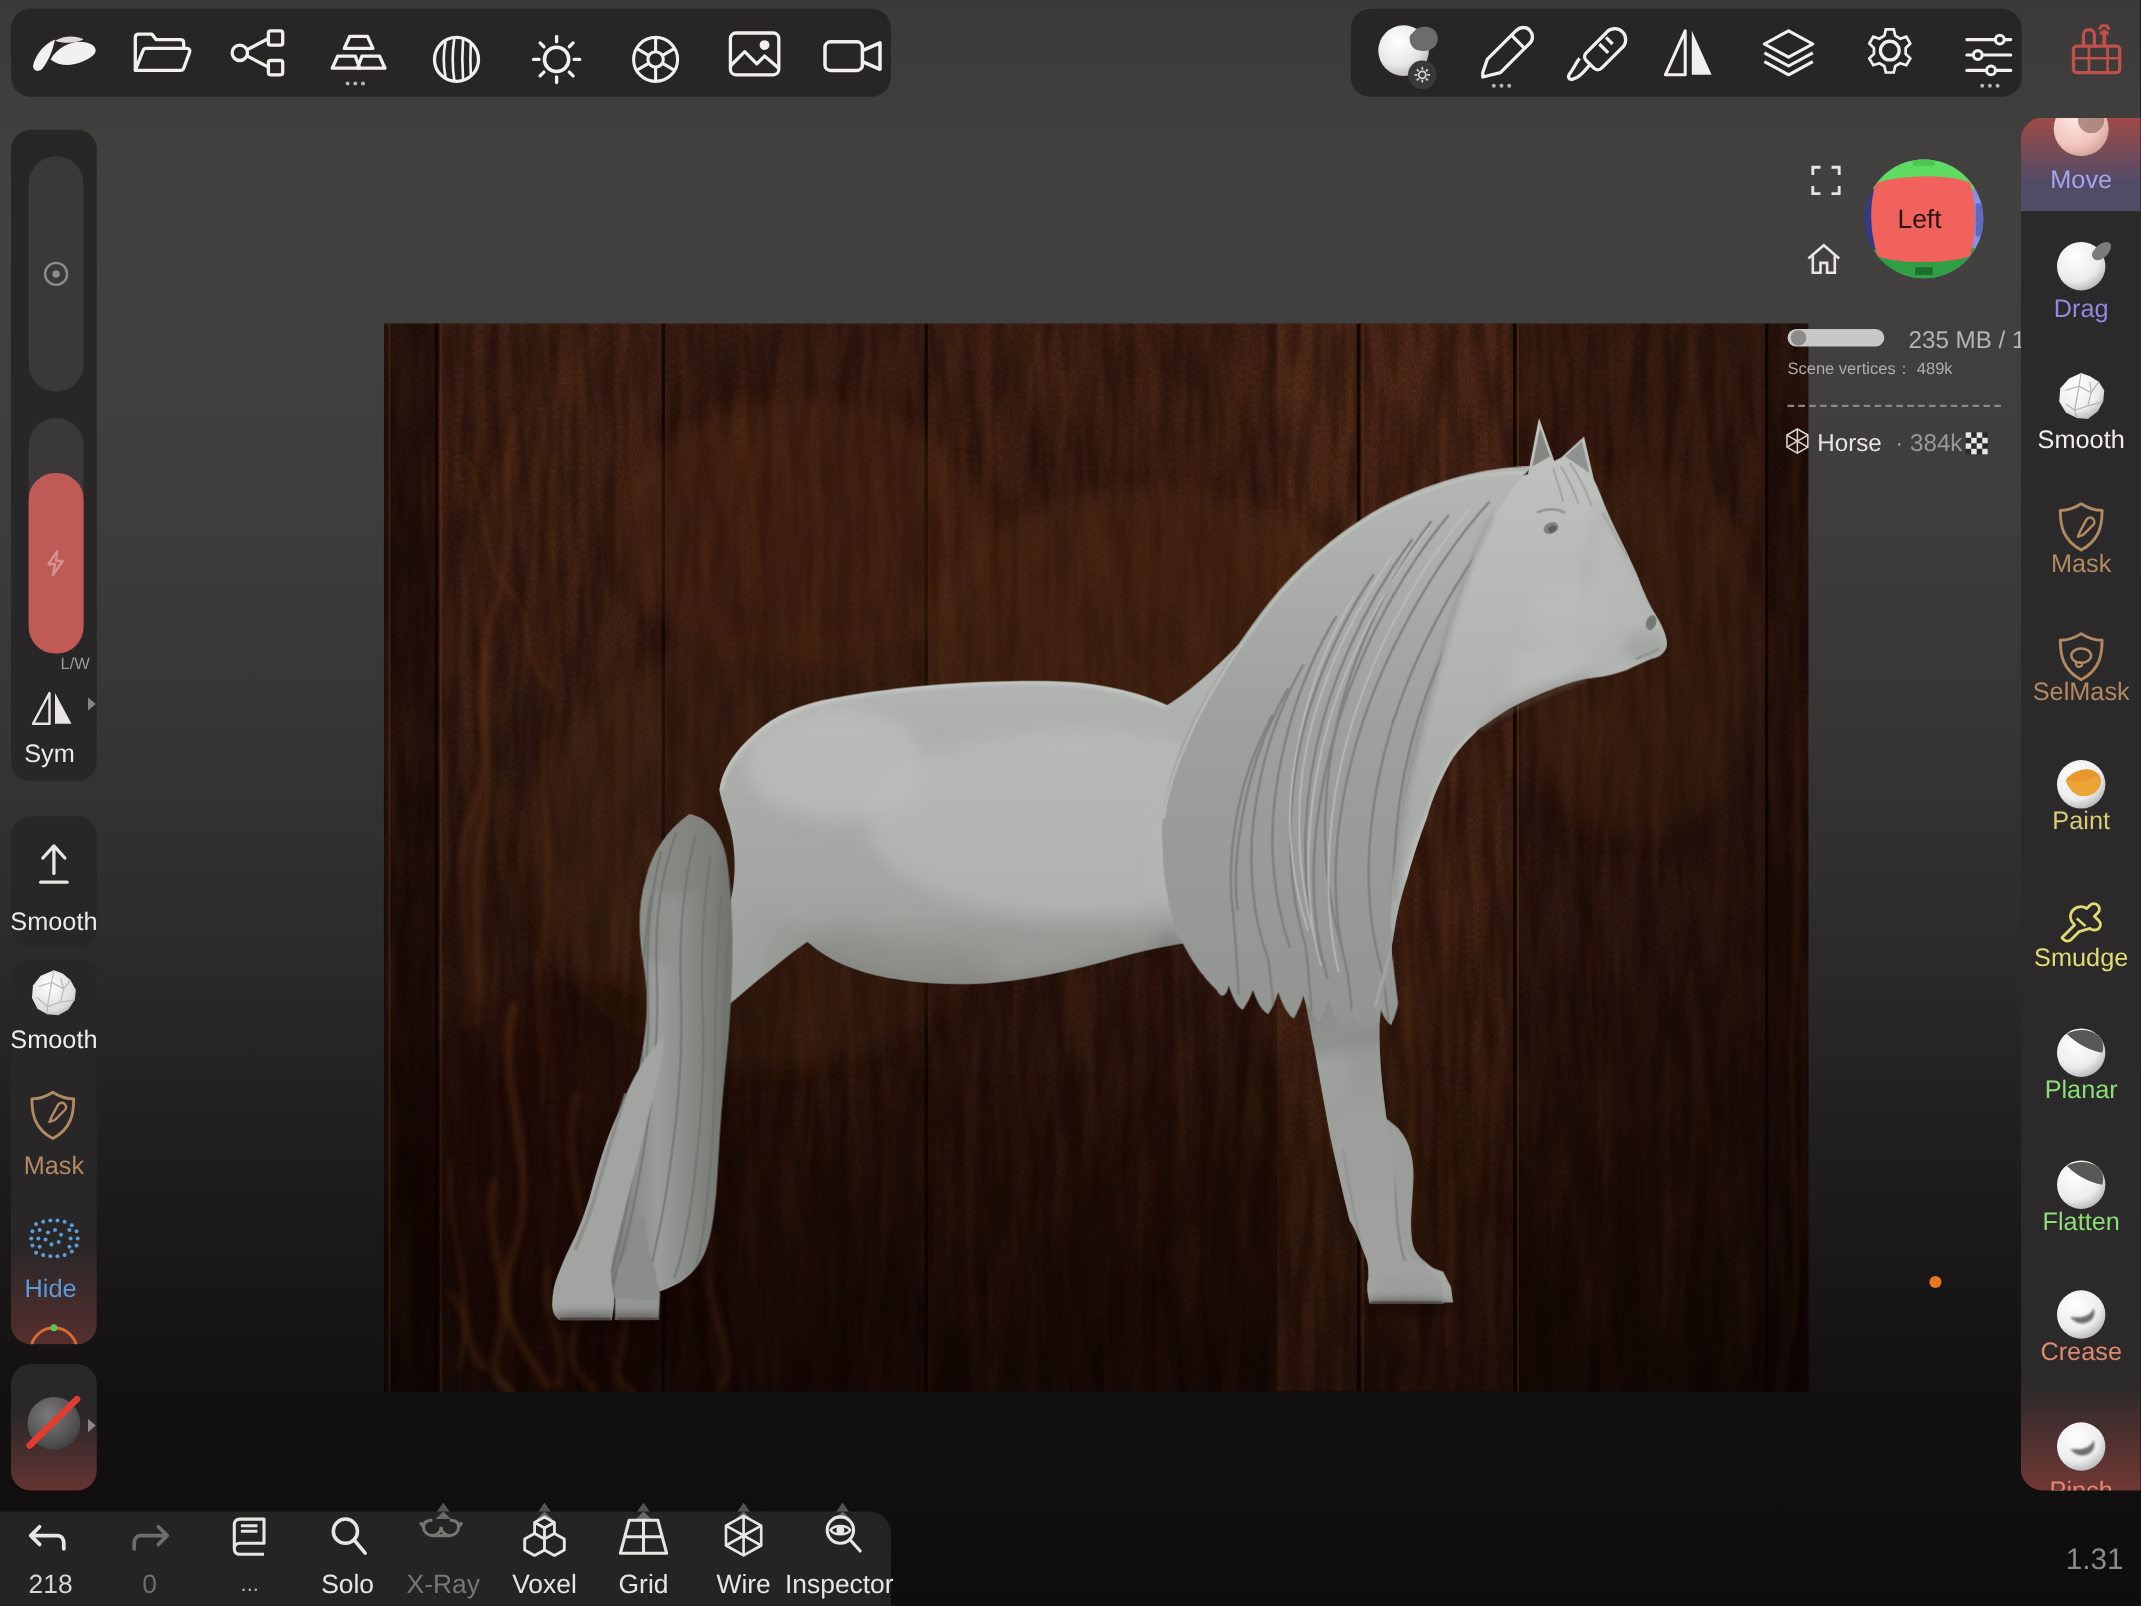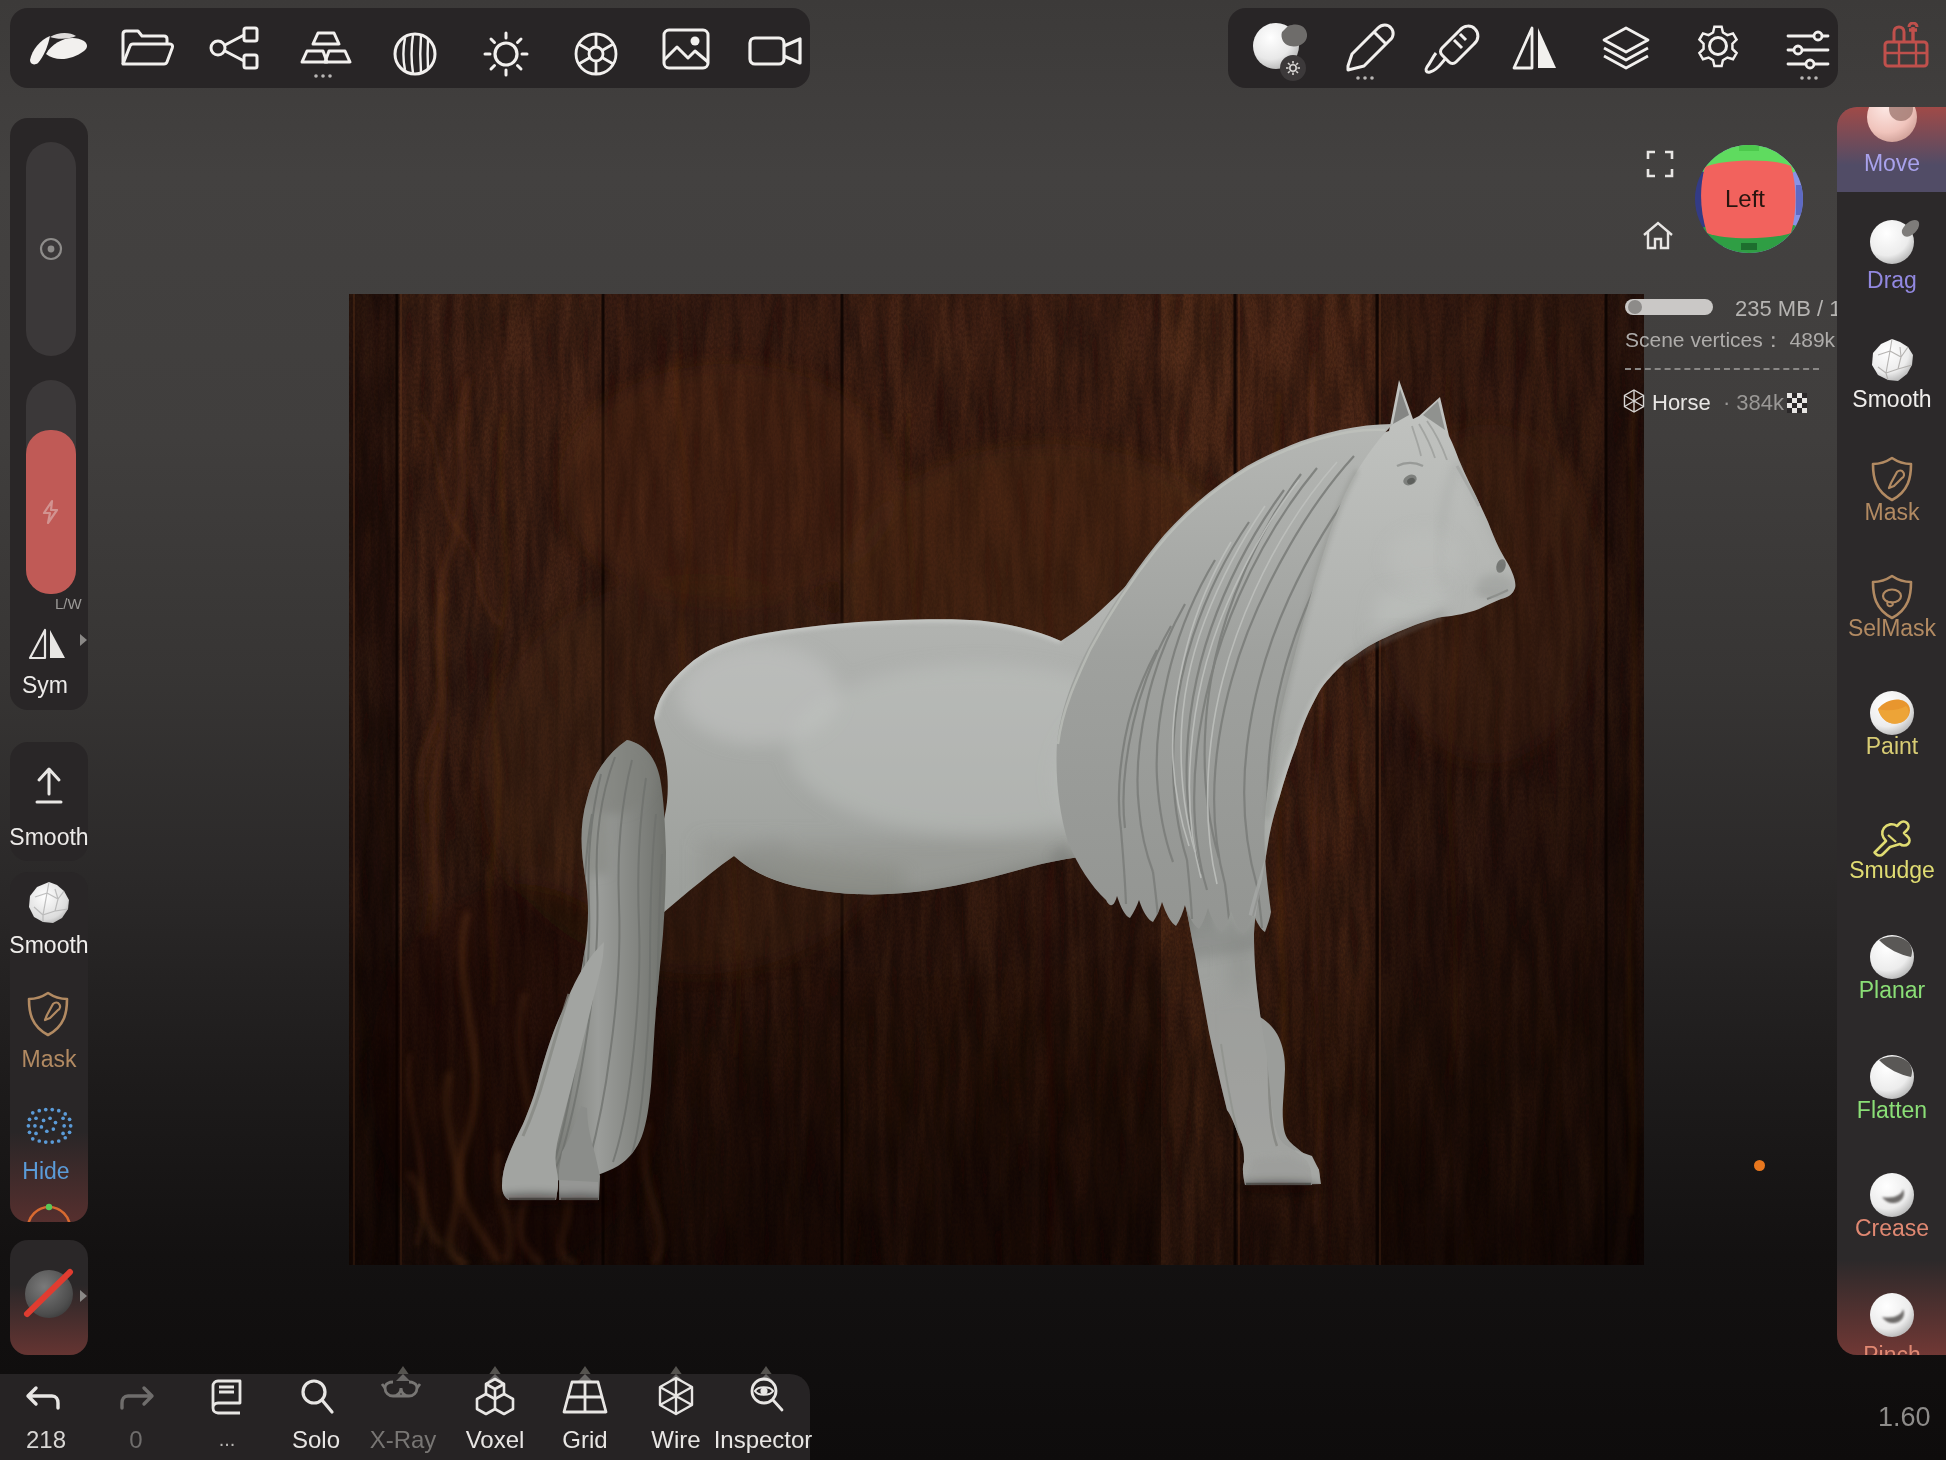--- a/index.html
+++ b/index.html
@@ -404,42 +404,42 @@
       <path d="M12,24 C30,16 80,15 98,23 C104,44 104,68 98,90 C80,97 30,97 14,90 C7,68 6,45 12,24 Z" fill="#f2625d"></path>
       <text x="52" y="64" font-size="24" fill="#27150f" text-anchor="middle" font-family="Liberation Sans">Left</text>
       <path d="M48,100 h16 v7 h-16 z" fill="#1d6e2e"></path>
       <path d="M103,42 h9 v30 h-9 z" fill="#5a66c0" opacity="0.9"></path>
       <path d="M46,2 h20 v6 h-20 z" fill="#45c245" opacity="0.7"></path>
     </g>
   </svg>
   <div class="abs" style="left:1625px;top:299px;width:88px;height:16px;border-radius:9px;background:#cac8c6"></div>
   <div class="abs" style="left:1628px;top:300px;width:14px;height:14px;border-radius:50%;background:#8d8b89"></div>
   <div class="abs" style="left:1735px;top:296px;width:115px;font-size:22px;color:#b6b4b2;white-space:nowrap;overflow:hidden">235 MB / 1.4</div>
-  <div class="abs" style="left:1625px;top:326px;font-size:21px;color:#aeacaa;white-space:nowrap">Scene vertices：&nbsp;489k</div>
+  <div class="abs" style="left:1625px;top:326px;font-size:15px;color:#aeacaa;white-space:nowrap">Scene vertices：&nbsp;489k</div>
   <div class="abs" style="left:1625px;top:368px;width:194px;border-top:2px dashed #8a8886"></div>
   <svg class="abs" style="left:1621px;top:388px" width="26" height="26" viewBox="0 0 26 26" fill="none" stroke="#d8d6d4" stroke-width="1.4">
     <polygon points="13,2 22.5,7.5 22.5,18.5 13,24 3.5,18.5 3.5,7.5"></polygon>
     <path d="M13,2 L13,24 M3.5,7.5 L22.5,18.5 M22.5,7.5 L3.5,18.5 M3.5,7.5 L13,13 L22.5,7.5 M3.5,18.5 L13,13 L22.5,18.5"></path>
   </svg>
   <div class="abs" style="left:1652px;top:390px;font-size:22px;color:#e8e6e4">Horse <span style="color:#9a9896">&nbsp;·&nbsp;384k&nbsp;·</span></div>
   <svg class="abs" style="left:1786px;top:392px" width="22" height="22" viewBox="0 0 22 22">
     <rect x="1" y="1" width="20" height="20" fill="#2b2829"></rect>
     <g fill="#e8e6e4">
       <rect x="1" y="1" width="5" height="5"></rect>
         <rect x="11" y="1" width="5" height="5"></rect>
       <rect x="6" y="6" width="5" height="5"></rect>
         <rect x="16" y="6" width="5" height="5"></rect>
       <rect x="1" y="11" width="5" height="5"></rect>
         <rect x="11" y="11" width="5" height="5"></rect>
       <rect x="6" y="16" width="5" height="5"></rect>
         <rect x="16" y="16" width="5" height="5"></rect>
     </g>
   </svg>
   <div class="abs" style="left:1754px;top:1160px;width:11px;height:11px;border-radius:50%;background:#e8771e"></div>
-  <div class="abs" style="left:1878px;top:1402px;font-size:27px;color:#8d8b89">1.60</div>
+  <div class="abs" style="left:1878px;top:1402px;font-size:27px;color:#8d8b89">1.31</div>
 
   <div class="abs" style="left:10px;top:8px;width:800px;height:80px;background:#282526;border-radius:18px"></div>
   <svg class="abs" style="left:10px;top:8px" width="800" height="80" viewBox="0 0 800 80">
     <g fill="#f2f0ee">
       <path d="M20,52 C22,42 30,32 40,28 C38,38 34,48 28,55 C24,58 20,56 20,52 Z"></path>
       <path d="M36,46 C44,32 62,26 74,33 C78,36 78,40 74,43 C62,52 46,54 36,46 Z"></path>
       <path d="M40,29 C48,24 60,24 66,28 C60,31 48,32 40,29 Z" opacity="0.9"></path>
     </g>
     <g transform="translate(108,18)" fill="none" stroke="#f2f0ee" stroke-width="3" stroke-linejoin="round">
       <path d="M5,38 L5,8 C5,6 6,5 8,5 L20,5 L24,10 L46,10 C48,10 49,11 49,13 L49,18"></path>

